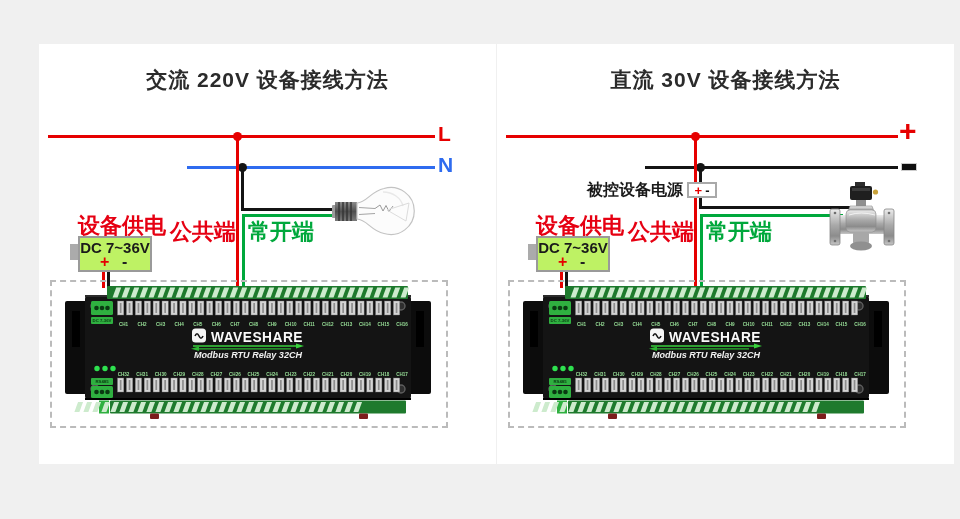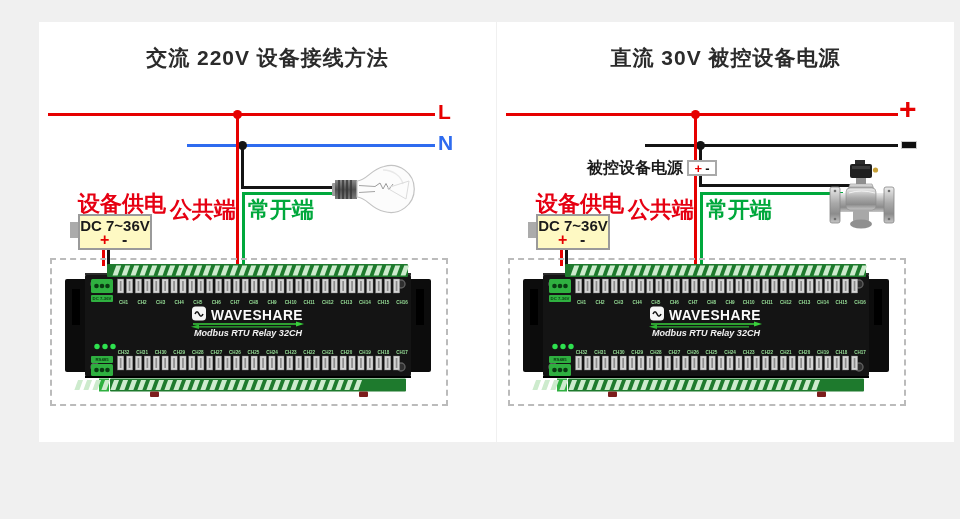--- a/index.html
+++ b/index.html
@@ -2,21 +2,21 @@
 <html style="--red: #e60000; --blue: #2e6bef; --green: #00a83c; --label-red: #e60012;"><head>
 <meta charset="utf-8">
 <style>
   html,body{margin:0;padding:0;}
   body{
     width:960px;height:519px;position:relative;overflow:hidden;
     background:#f0f0f0;
     font-family:"Liberation Sans", sans-serif;
   }
   .card{
-    position:absolute;top:22px;width:457px;height:420px;
+    position:absolute;top:44px;width:457px;height:420px;
     background:#ffffff;border-radius:0;
   }
   #card-ac{left:39px;}
   #card-dc{left:497px;}
   .title{
     position:absolute;top:52px;left:0;right:0;text-align:center;
     font-size:21px;font-weight:bold;color:#2b2b2b;letter-spacing:1px;
   }
   .card .title{top:22px;}
   .h3{position:absolute;height:3px;}
@@ -65,21 +65,21 @@
   .pmbox{
     position:absolute;left:190px;top:138px;width:26px;height:12px;
     border:2px solid #a9a9a9;background:#fff;
     display:flex;align-items:center;justify-content:center;gap:3px;
     font-size:13px;font-weight:bold;line-height:1;
   }
   .pm-plus{color:var(--red,#e60000);}
   .pm-minus{color:#111;}
   .batt{
     position:absolute;left:39px;top:192px;width:70px;height:32px;
-    border:2px solid #9a9a9a;background:#fef9c3;
+    border:2px solid #9a9a9a;background:#bef264;
   }
   .batt-text{
     position:absolute;top:2px;left:0;width:100%;text-align:center;
     font-size:15px;font-weight:600;color:#1a1a1a;line-height:1;white-space:nowrap;
   }
   .batt-plus{position:absolute;left:20px;top:16px;font-size:16px;font-weight:bold;color:var(--red,#e60000);line-height:1;}
   .batt-minus{position:absolute;left:42px;top:16px;font-size:16px;font-weight:bold;color:#222;line-height:1;}
   .batt-tab{position:absolute;left:31px;top:200px;width:8px;height:16px;background:#ababab;}
   .batt-wire-red{left:63px;top:228px;height:16px;background:var(--red,#e60000);}
   .batt-wire-black{left:68px;top:228px;height:16px;background:#151515;}
@@ -410,21 +410,21 @@
         <rect x="318.8" y="123" width="5" height="10" fill="#cdebcd"></rect>
         <rect x="327.8" y="123" width="5" height="10" fill="#cdebcd"></rect>
         <rect x="336.8" y="123" width="5" height="10" fill="#cdebcd"></rect>
       </g>
       <rect x="85" y="134.5" width="9" height="5.5" rx="1" fill="#7c1d1d"></rect>
       <rect x="294" y="134.5" width="9" height="5.5" rx="1" fill="#7c1d1d"></rect>
     </svg>
 </div>
 
 <div class="card" id="card-dc">
-  <div class="title">直流 30V 被控设备电源</div>
+  <div class="title">直流 30V 设备接线方法</div>
 
   <div class="h3 line-top"></div>
   <div class="endlabel lab1">+</div>
   <div class="h3 line-second"></div>
   <div class="minusbar"></div>
 
   <div class="dot dot-top"></div>
   <div class="dot dot-second"></div>
   <div class="v3 v-common"></div>
   <div class="v3 v-black"></div>

